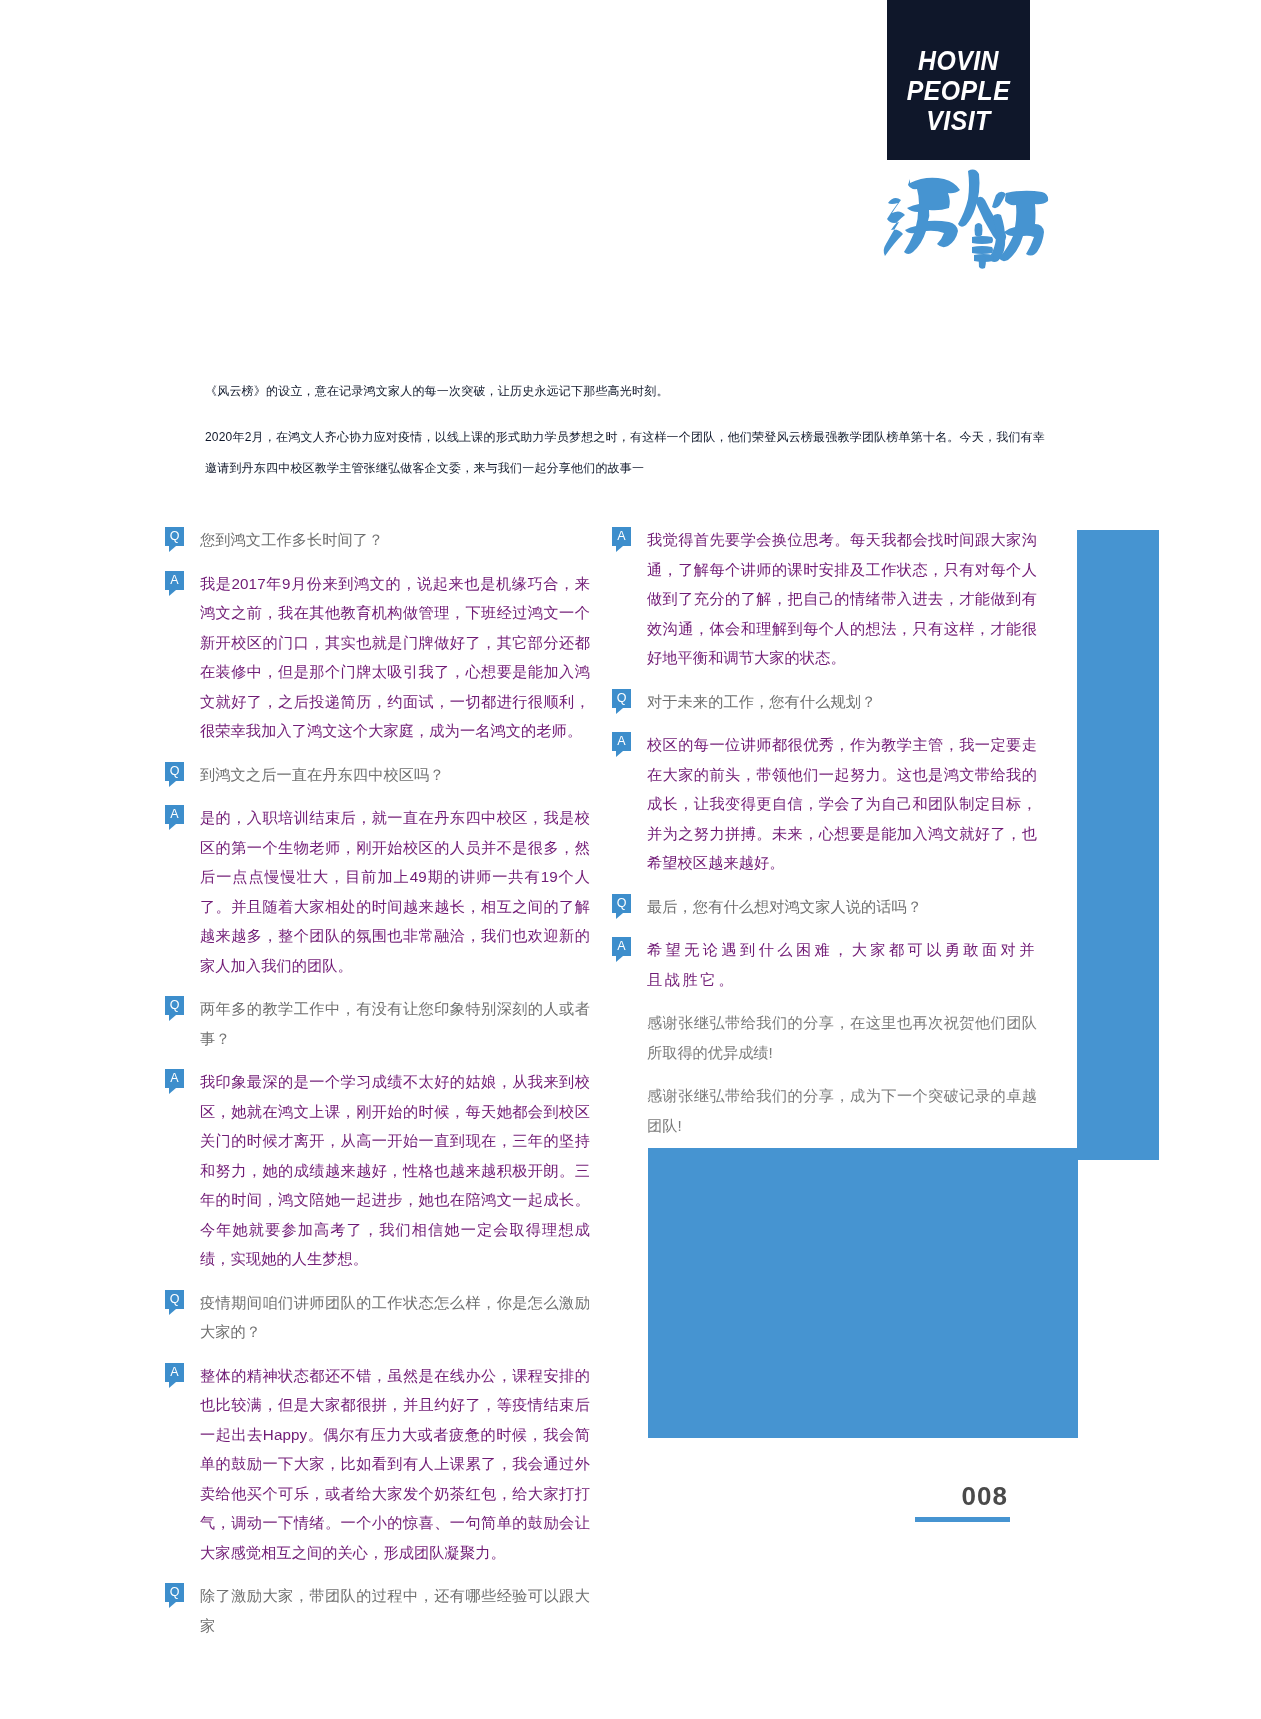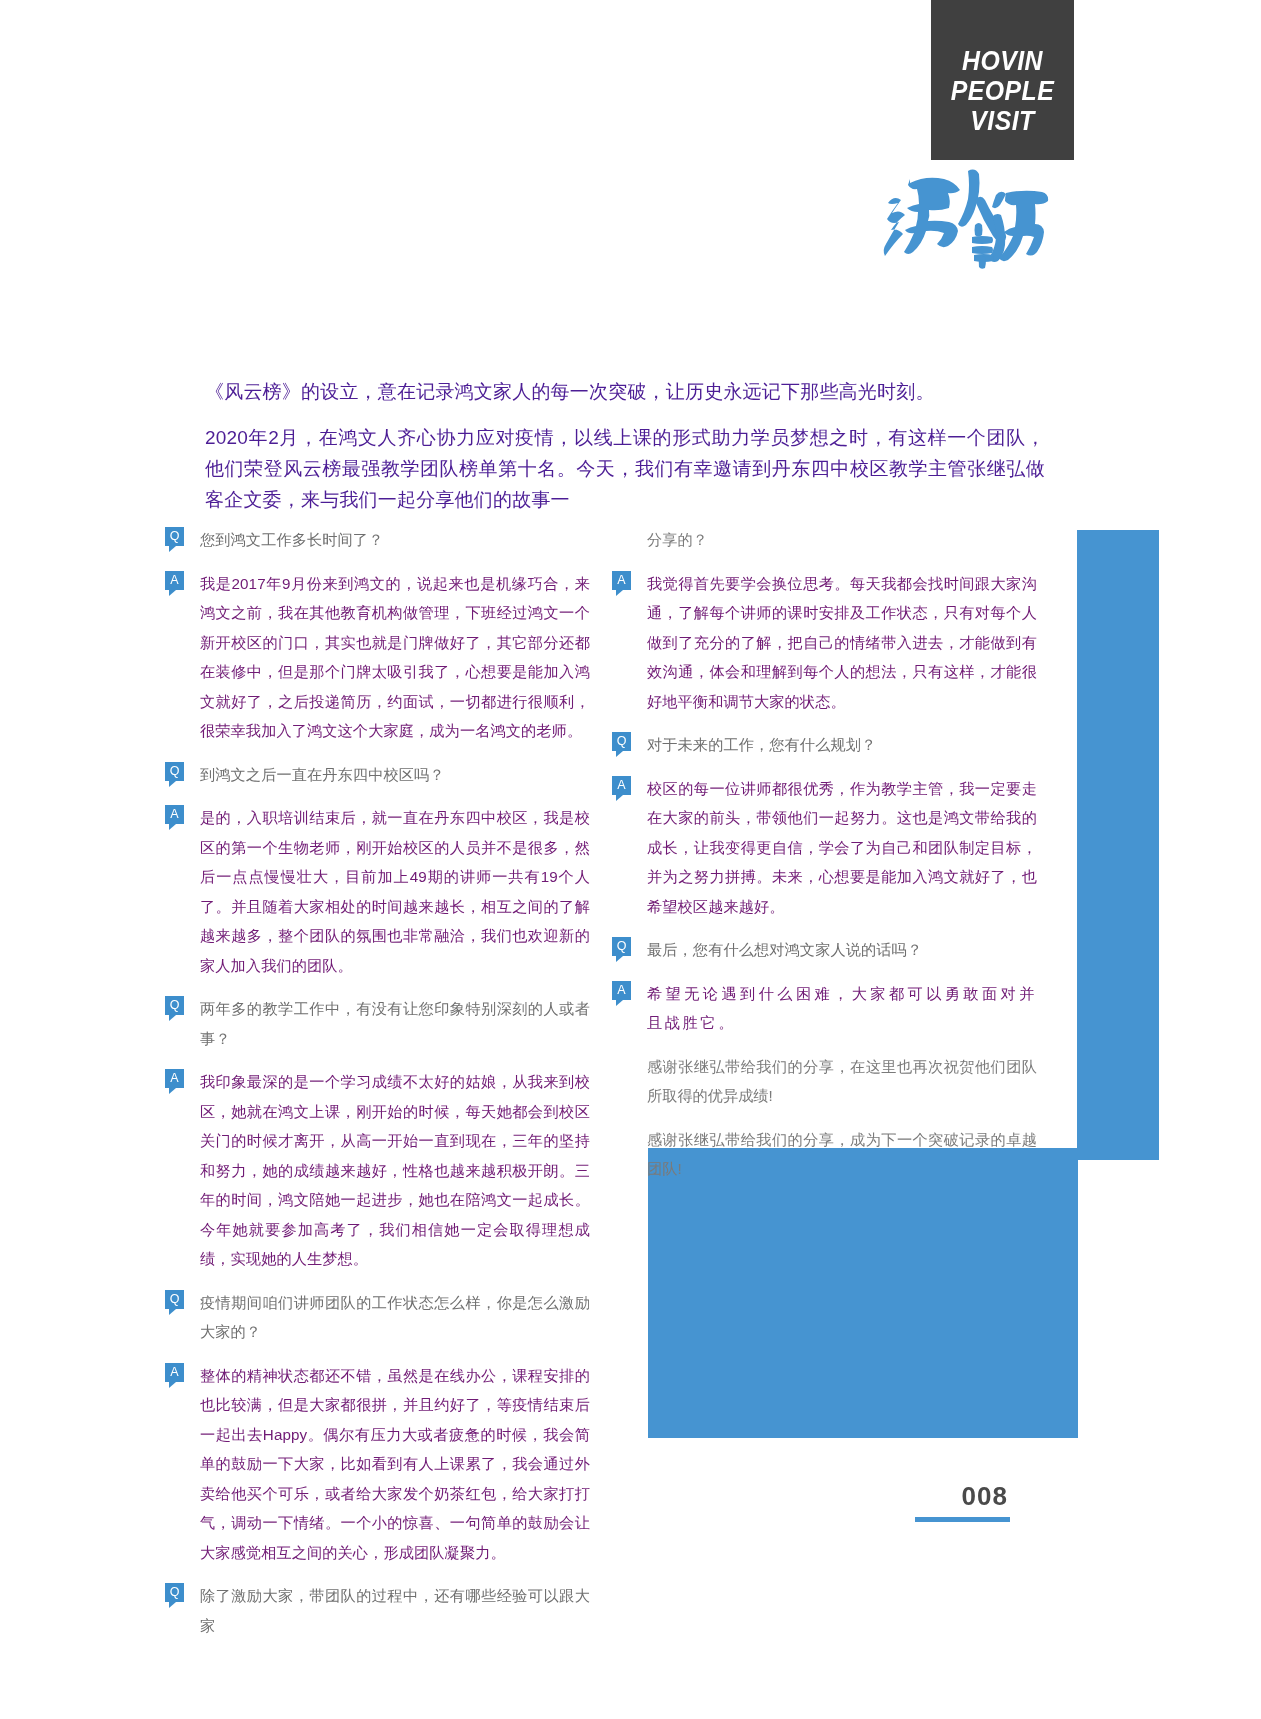--- a/index.html
+++ b/index.html
@@ -8,22 +8,21 @@
     background:#ffffff;
     font-family:"Liberation Sans","DejaVu Sans",sans-serif;
     position:relative;
     overflow:hidden;
     -webkit-font-smoothing:antialiased;
   }
 
   
   #header-banner{
     position:absolute;left:887px;top:0;width:143px;height:160px;
-    background:#404040;
-    margin-left:44px;
+    background:#0f172a;
   }
   #banner-text{
     position:absolute;left:0;top:46px;width:143px;
     text-align:center;
     color:#ffffff;
     font-weight:bold;
     font-style:italic;
     font-size:27px;
     line-height:30px;
     letter-spacing:0.5px;
@@ -35,22 +34,22 @@
   #logo-calligraphy{
     position:absolute;left:880px;top:165px;width:170px;height:105px;
   }
   #logo-calligraphy svg{display:block;}
 
   
   #intro{
     position:absolute;left:205px;top:376px;width:840px;
   }
   .intro-p{
-    color:#4c1d95;
-    font-size:19px;
+    color:#0f172a;
+    font-size:12px;
     line-height:31px;
     margin:0 0 15px 0;
     text-align:justify;
     letter-spacing:0.2px;
   }
 
   
   #deco-block-right{
     position:absolute;left:1077px;top:530px;width:82px;height:630px;
     background:#4694d1;
@@ -239,21 +238,20 @@
   <div class="qa-row">
     <div class="badge-wrap">
       <div class="badge">Q</div>
     </div>
     <div class="qa-text question">除了激励大家，带团队的过程中，还有哪些经验可以跟大家</div>
   </div>
 </div>
 
 <div id="col-right">
 
-  <div class="cont-row">分享的？</div>
 
   <div class="qa-row">
     <div class="badge-wrap">
       <div class="badge">A</div>
     </div>
     <div class="qa-text answer">我觉得首先要学会换位思考。每天我都会找时间跟大家沟通，了解每个讲师的课时安排及工作状态，只有对每个人做到了充分的了解，把自己的情绪带入进去，才能做到有效沟通，体会和理解到每个人的想法，只有这样，才能很好地平衡和调节大家的状态。</div>
   </div>
 
   <div class="qa-row">
     <div class="badge-wrap">

